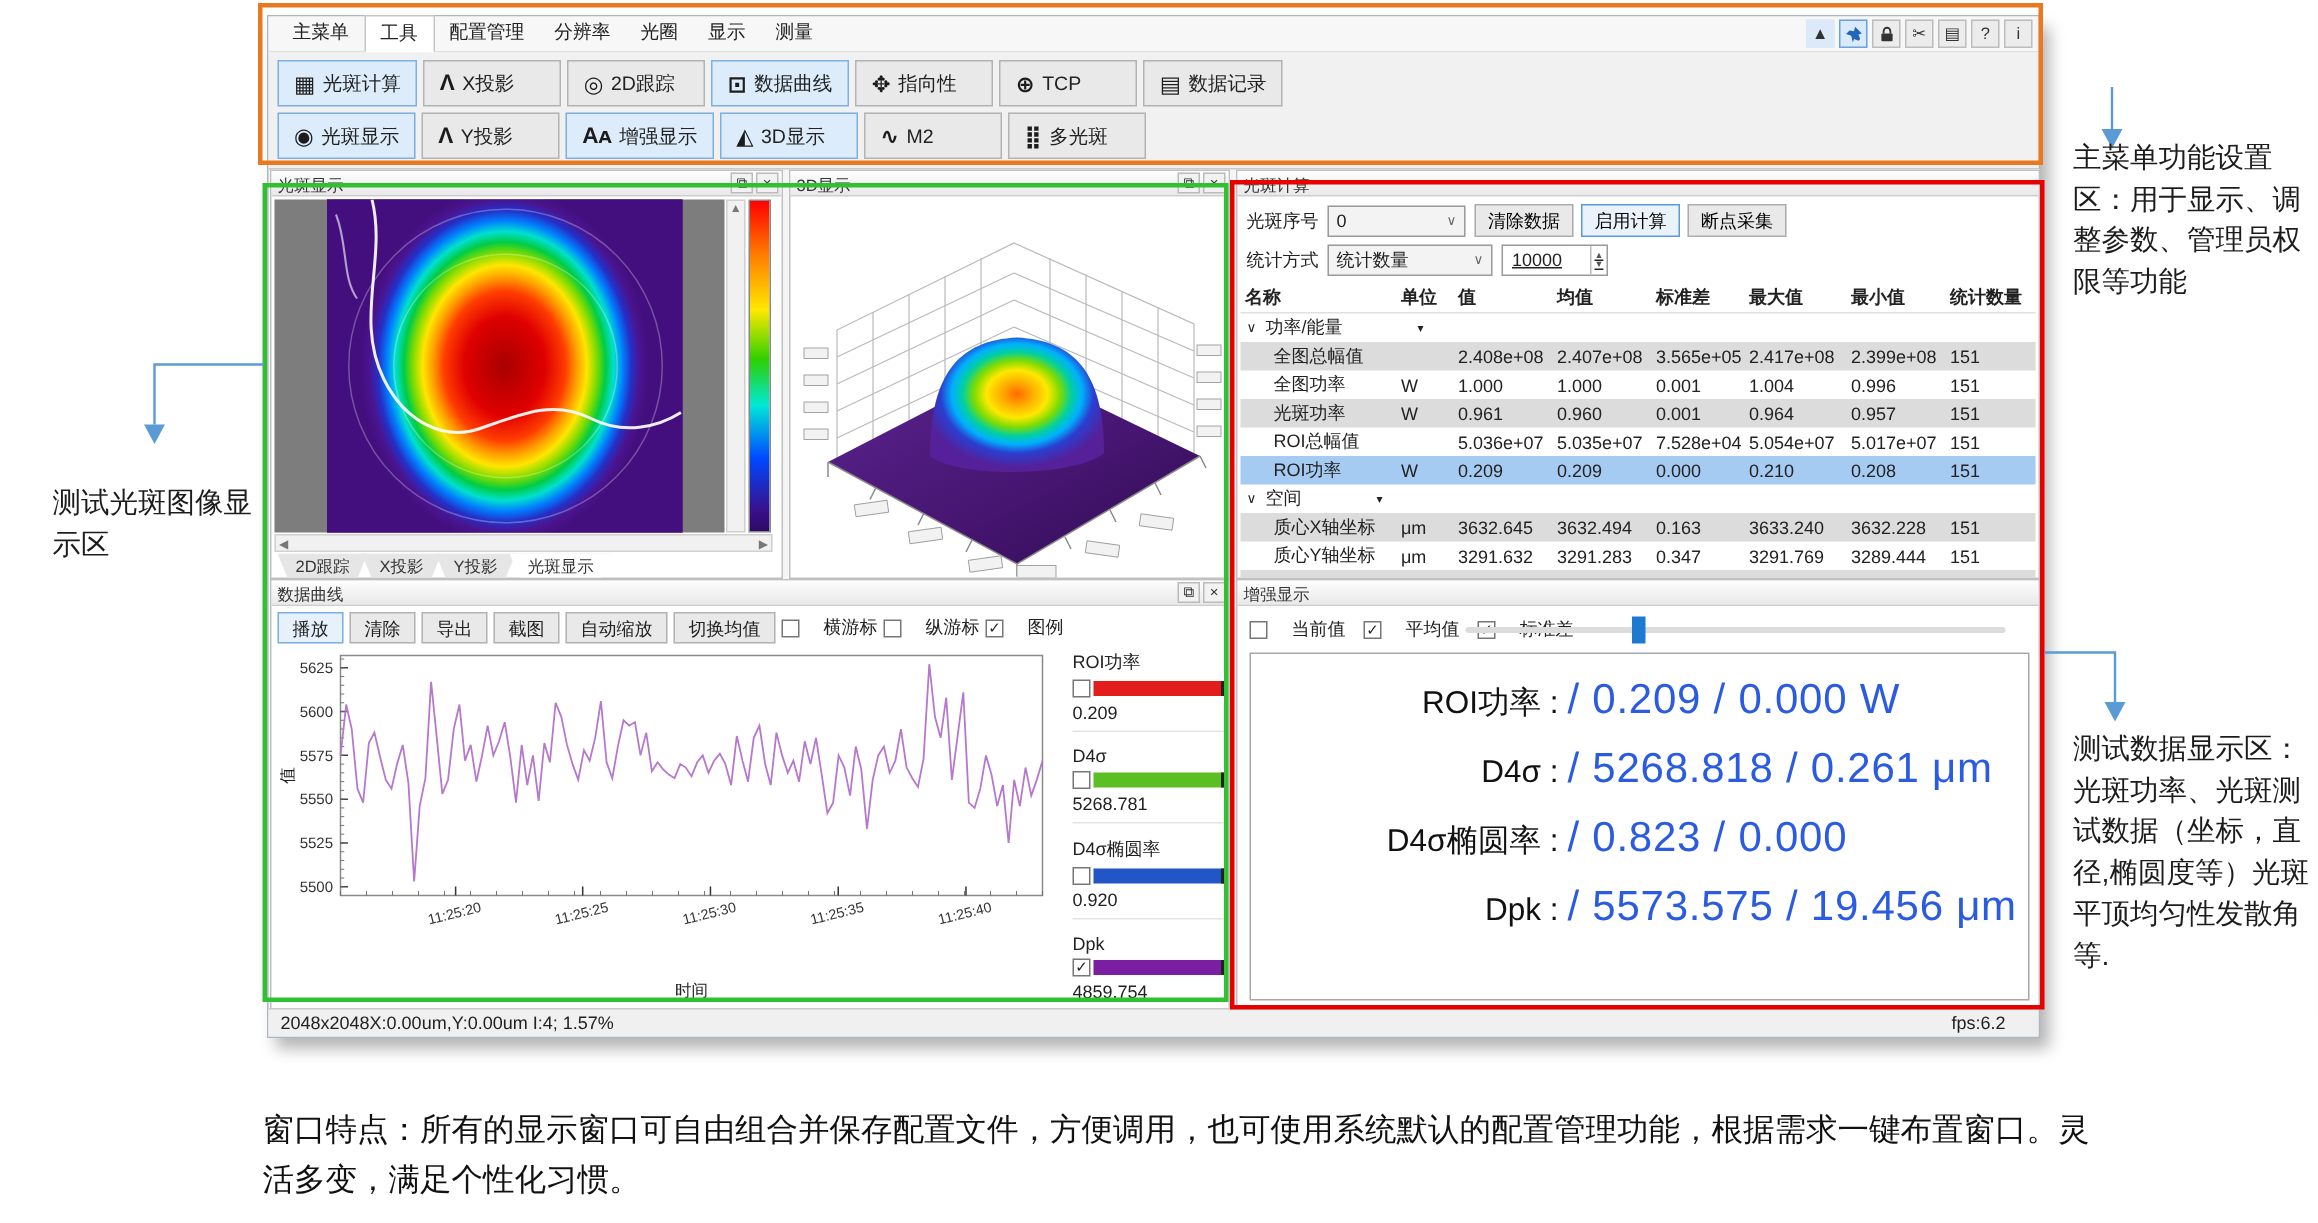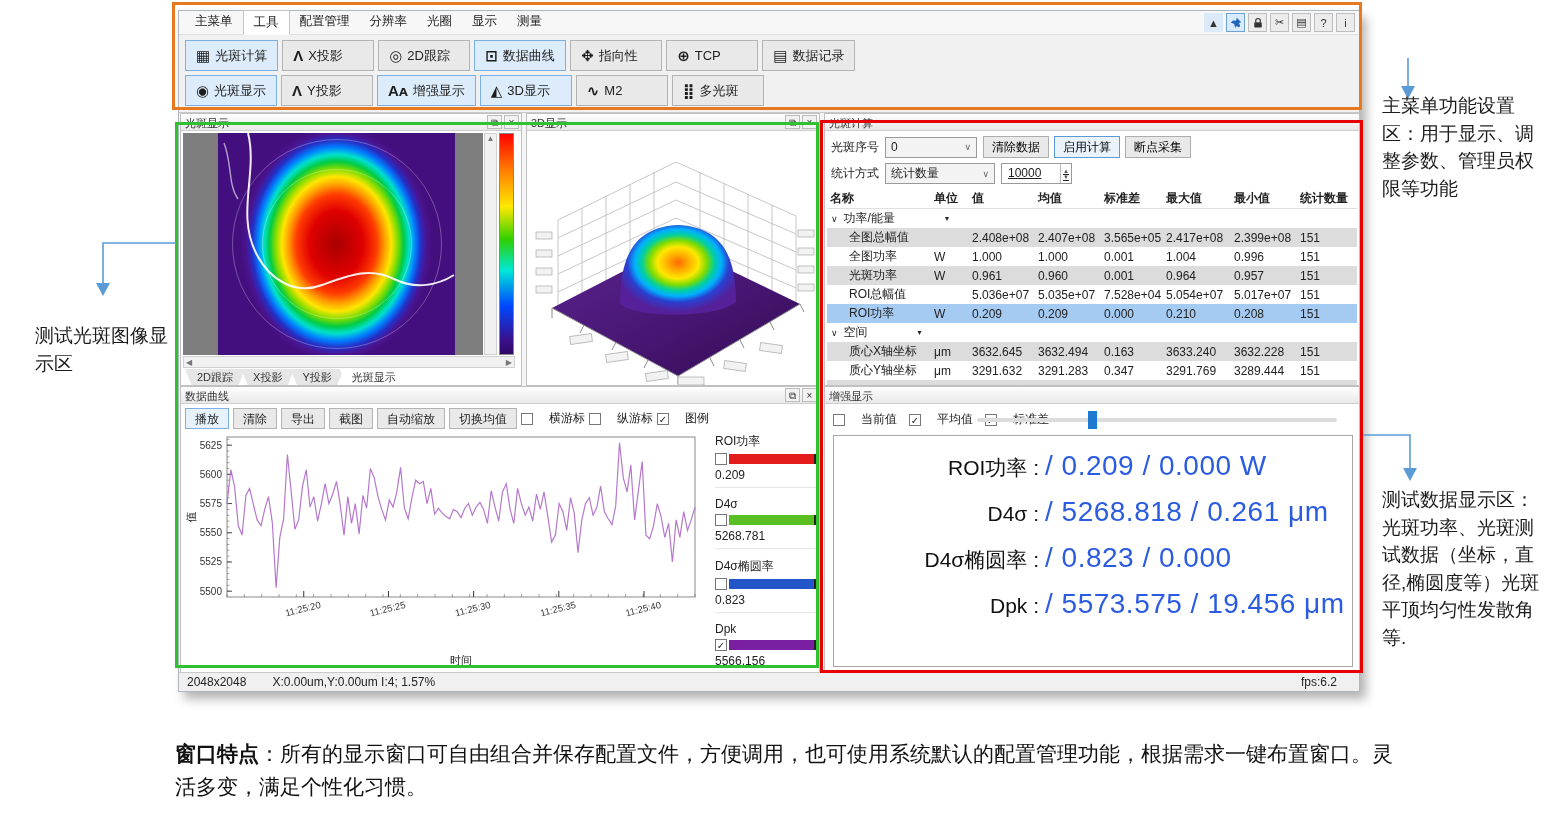--- a/index.html
+++ b/index.html
@@ -112,35 +112,35 @@
                  border:1px solid #a8a8a8; background:#fff; }
   .readout { display:grid; grid-template-columns:205px 1fr; align-items:baseline; margin-top:14px; }
   .r-label { text-align:right; font-size:21px; color:#111; }
   .r-colon { font-size:21px; color:#111; }
   .r-val { font-size:28px; color:#2b5be0; padding-left:6px; letter-spacing:0.5px; }
 
   
   #statusbar { position:absolute; left:0; right:0; bottom:0; height:19px; background:#f0f0f0;
                border-top:1px solid #c9c9c9; font-size:12px; color:#222; display:flex;
                align-items:center; padding:0 8px; }
-  #status-left { display:flex; gap:26px; }
+  #status-left { display:flex; }
   #status-fps { margin-left:auto; padding-right:14px; }
 
   
   .ann-rect { position:absolute; pointer-events:none; }
   #rect-orange { left:172px; top:2px;  width:1190px; height:108px; border:3px solid #e8791e; }
   #rect-green  { left:175px; top:122px; width:644px; height:546px; border:3px solid #2fc12f; }
   #rect-red    { left:820px; top:120px; width:543px; height:553px; border:3px solid #e60000; }
   #arrows { position:absolute; left:0; top:0; pointer-events:none; }
   .ann-text { position:absolute; font-size:19px; line-height:1.45; color:#1c1c1c; }
   #ann-right-top { left:1382px; top:92px; width:162px; }
   #ann-left { left:35px; top:322px; width:150px; }
   #ann-right-bottom { left:1382px; top:486px; width:163px; }
   #caption { position:absolute; left:175px; top:738px; width:1220px; font-size:21px; line-height:1.55; color:#111; }
-  #caption b { font-weight:bold; }
+  #caption b { font-weight:normal; }
 </style>
 </head>
 <body>
 <div id="stage">
 
   <div id="app">
 
     <div id="menubar">
       <div id="menu-items" style="display:flex;">
           <div class="menu-item">主菜单</div>
@@ -583,29 +583,29 @@
               <span class="l-bar" style="background: rgb(90, 191, 34);"></span>
             </div>
             <div class="l-val">5268.781</div>
           </div>
           <div class="legend-item">
             <div class="l-title">D4σ椭圆率</div>
             <div class="l-row">
               <span class="cb-box"></span>
               <span class="l-bar" style="background: rgb(34, 86, 200);"></span>
             </div>
-            <div class="l-val">0.823</div>
+            <div class="l-val">0.920</div>
           </div>
           <div class="legend-item">
             <div class="l-title">Dpk</div>
             <div class="l-row">
               <span class="cb-box">✓</span>
               <span class="l-bar" style="background: rgb(122, 31, 162);"></span>
             </div>
-            <div class="l-val">5566.156</div>
+            <div class="l-val">4859.754</div>
           </div>
         </div>
     </div>
 
     <div class="panel" style="left:645px;top:375px;width:536px;height:287px;">
       <div class="ptitle">增强显示</div>
       <div id="enh-checks">
           <span class="cb">
             <span class="cb-box"></span>
             <span>当前值</span>

